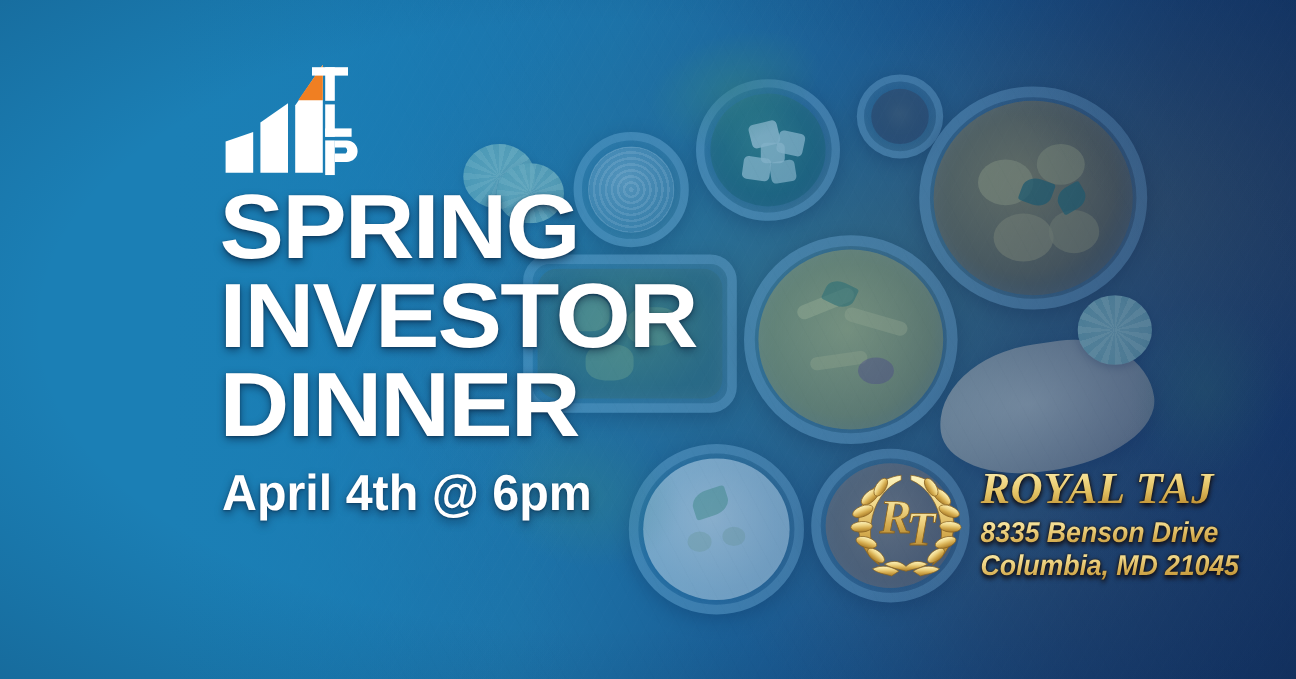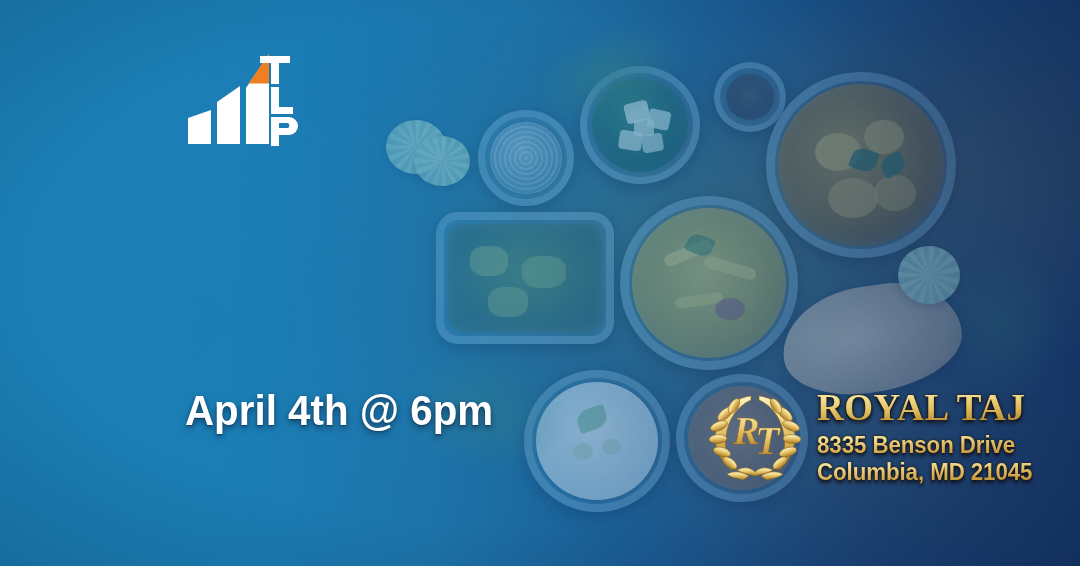--- a/index.html
+++ b/index.html
@@ -177,21 +177,21 @@
     position: absolute;
     left: 703px;
     top: 386px;
     display: flex;
     align-items: center;
     gap: 10px;
   }
   .rt-crest { width: 104px; height: 100px; flex: 0 0 auto; }
   .rt-crest svg { display: block; width: 104px; height: 100px; }
 
-  .rt-text { display: block; padding-top: 2px; }
+  .rt-text { display: block; padding-top: 2px; font-style: italic; }
 
   .rt-name {
     font-family: "Liberation Serif", serif;
     font-weight: bold;
     font-size: 37px;
     line-height: 37px;
     letter-spacing: 0.5px;
     background: linear-gradient(178deg, #fdf3bd 0%, #f3dc8d 26%, #e2c163 52%, #c79b3d 76%, #a87c2a 100%);
     -webkit-background-clip: text;
     background-clip: text;
@@ -357,20 +357,25 @@
 
           <rect x="13" y="33" width="8" height="27"></rect>
           <rect x="13" y="53" width="22" height="7"></rect>
 
           <rect x="13" y="63" width="8" height="29"></rect>
           <path d="M21 63 h10 a9 9 0 0 1 0 18 h-10 v-7 h9 a3 3 0 0 0 0 -5 h-9 z"></path>
         </g>
       </svg>
     </div>
 
+    <div class="headline">
+      <span class="line">SPRING</span>
+      <span class="line">INVESTOR</span>
+      <span class="line">DINNER</span>
+    </div>
 
     <div class="date-line">April 4th @ 6pm</div>
 
     <div class="royal-taj">
       <div class="rt-crest">
         <svg viewBox="0 0 104 100" xmlns="http://www.w3.org/2000/svg">
           <defs>
             <linearGradient id="goldg" x1="0" y1="0" x2="0" y2="1">
               <stop offset="0%" stop-color="#fdf3bd"></stop>
               <stop offset="35%" stop-color="#efd585"></stop>

